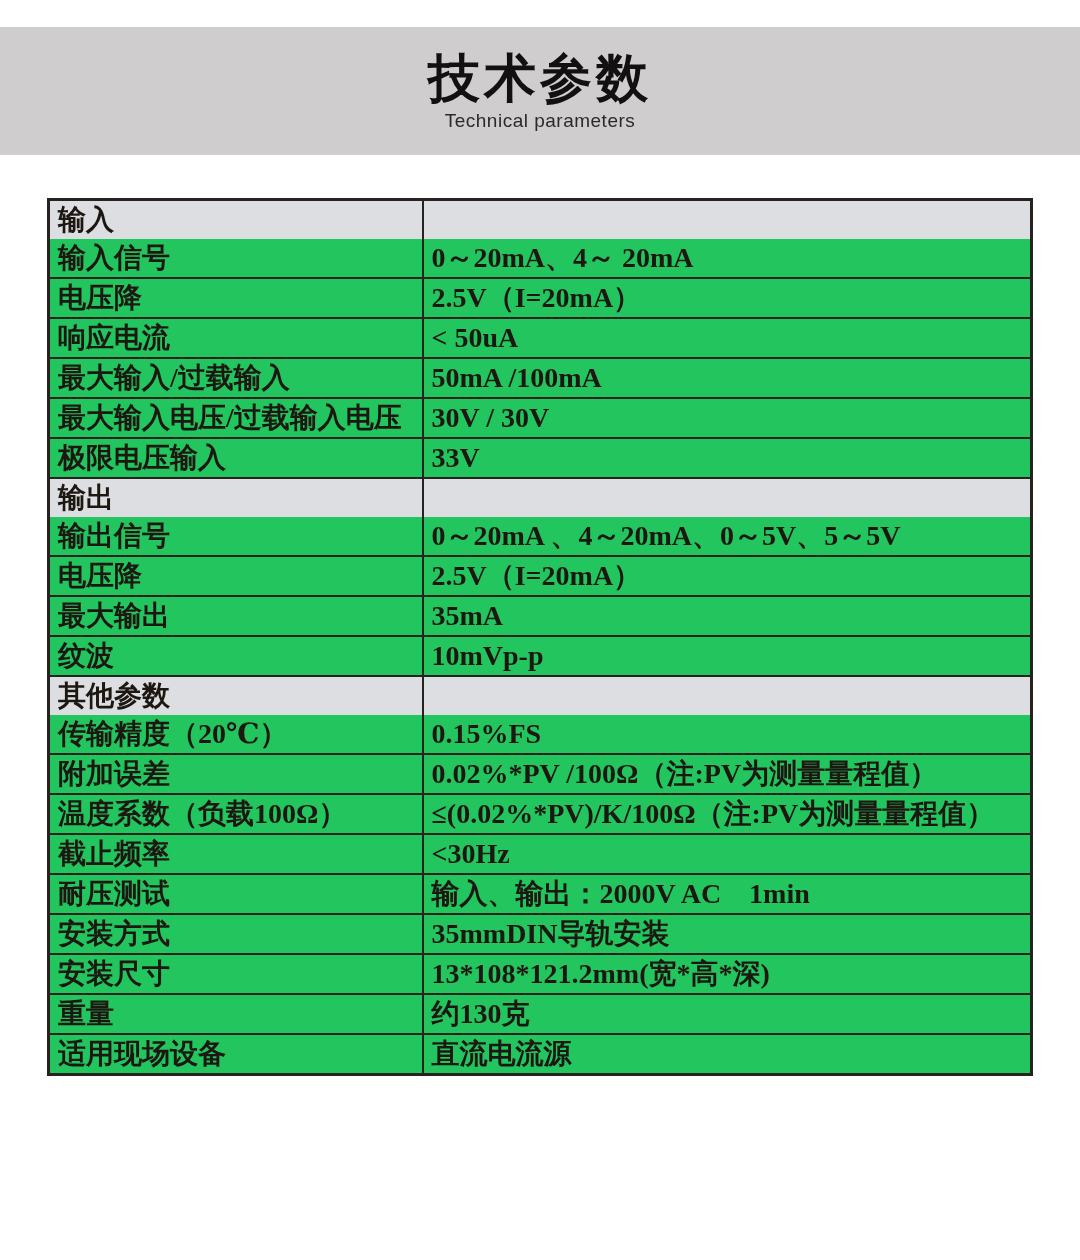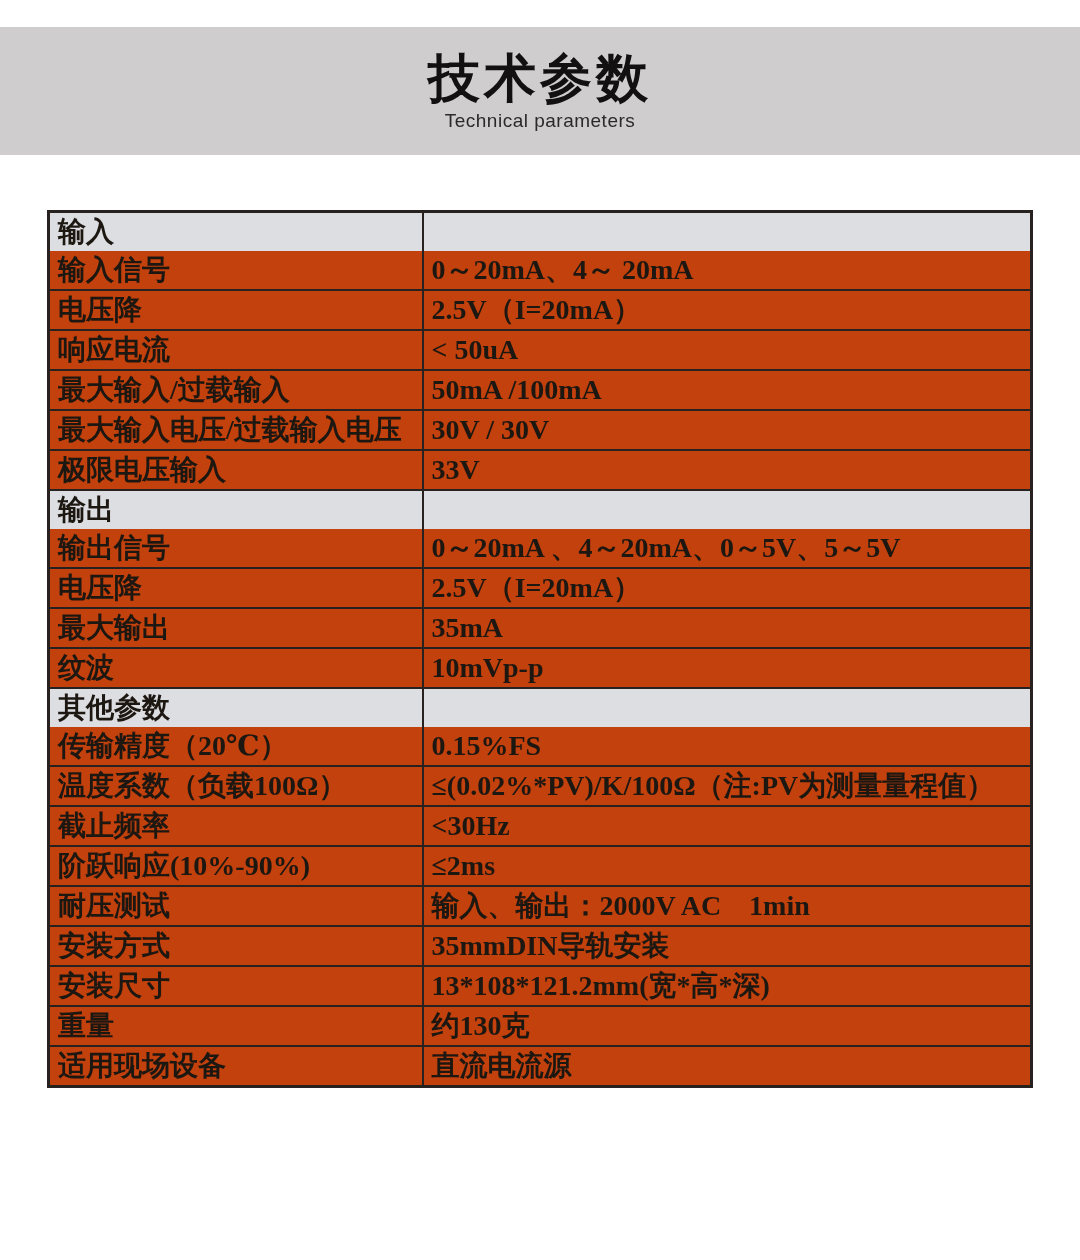--- a/index.html
+++ b/index.html
@@ -43,26 +43,26 @@
     font-size: 19px;
     line-height: 25px;
     letter-spacing: 0.5px;
     color: #2d292b;
     margin-top: 1px;
   }
   
   table.spec {
     position: absolute;
     left: 47px;
-    top: 210px;
+    top: 198px;
     width: 983px;
     border-collapse: collapse;
     table-layout: fixed;
     border: 3px solid #272120;
-    background: #c2410c;
+    background: #22c55e;
   }
   table.spec col.c1 { width: 374px; }
   table.spec col.c2 { width: 609px; }
   table.spec td {
     font-weight: bold;
     font-size: 28px;
     color: #1d1712;
     vertical-align: middle;
     padding: 0 4px 0 8px;
     white-space: nowrap;
@@ -150,30 +150,30 @@
       </tr>
       <tr class="section">
         <td class="label">其他参数</td>
         <td class="value"></td>
       </tr>
       <tr class="data">
         <td class="label">传输精度（20℃）</td>
         <td class="value">0.15%FS</td>
       </tr>
       <tr class="data">
+        <td class="label">附加误差</td>
+        <td class="value">0.02%*PV /100Ω（注:PV为测量量程值）</td>
+      </tr>
+      <tr class="data">
         <td class="label">温度系数（负载100Ω）</td>
         <td class="value">≤(0.02%*PV)/K/100Ω（注:PV为测量量程值）</td>
       </tr>
       <tr class="data">
         <td class="label">截止频率</td>
         <td class="value">&lt;30Hz</td>
-      </tr>
-      <tr class="data">
-        <td class="label">阶跃响应(10%-90%)</td>
-        <td class="value">≤2ms</td>
       </tr>
       <tr class="data">
         <td class="label">耐压测试</td>
         <td class="value">输入、输出：2000V AC　1min</td>
       </tr>
       <tr class="data">
         <td class="label">安装方式</td>
         <td class="value">35mmDIN导轨安装</td>
       </tr>
       <tr class="data">

